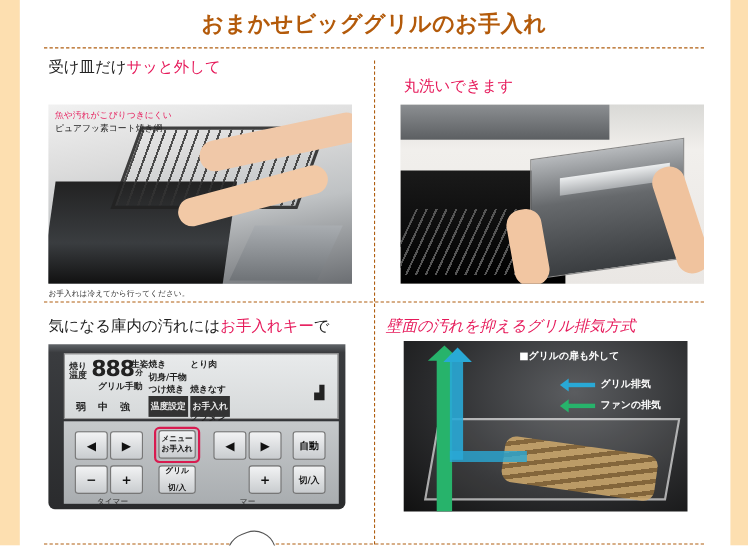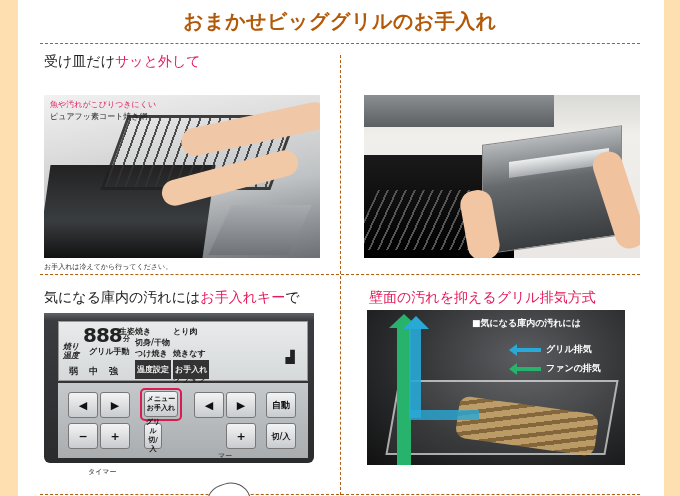--- a/index.html
+++ b/index.html
@@ -88,39 +88,40 @@
     <div class="arm2"></div>
     <span class="callout1">魚や汚れがこびりつきにくい</span>
     <span class="callout2">ピュアフッ素コート焼き網</span>
   </div>
   <div class="note" style="left:44px; top:262px;">お手入れは冷えてから行ってください。</div>
 </section>
 
 <section>
   <div class="cell-head" style="left:367px; top:52px;">
     <br>
+    <span class="pink">丸洗いできます</span>
   </div>
   <div class="photo p2">
     <div class="cooktop"></div>
     <div class="cavity"></div>
     <div class="rackgrid"></div>
     <div class="door"></div>
     <div class="doorhandle"></div>
     <div class="hand1"></div>
     <div class="hand2"></div>
   </div>
 </section>
 
 <section>
   <div class="cell-head" style="left:44px; top:288px;">
     <span>気になる庫内の汚れには</span><span class="pink">お手入れキー</span><span>で</span>
   </div>
   <div class="panel">
     <div class="lcd">
-      <span class="lcdtext" style="left:4px; top:20px; font-size:8px; line-height:9px; white-space:pre;font-style:italic;">焼り
+      <span class="lcdtext" style="left:4px; top:6px; font-size:8px; line-height:9px; white-space:pre;">焼り
 温度</span>
       <span class="lcdtext big" style="left:24px; top:3px;">888</span>
       <span class="lcdtext" style="left:64px; top:12px; font-size:7px;">分</span>
       <span class="lcdtext" style="left:30px; top:24px; font-size:8px;">グリル手動</span>
       <span class="lcdtext" style="left:10px; top:44px;">弱</span>
       <span class="lcdtext" style="left:30px; top:44px;">中</span>
       <span class="lcdtext" style="left:50px; top:44px;">強</span>
       <span class="lcdtext" style="left:60px; top:4px; font-size:8px;">生姿焼き</span>
       <span class="lcdtext" style="left:76px; top:15px; font-size:8px;">切身/干物</span>
       <span class="lcdtext" style="left:76px; top:26px; font-size:8px;">つけ焼き</span>
@@ -137,44 +138,44 @@
       <div class="menu-hl" style="left:82px; top:5px; width:42px; height:33px;"></div>
       <div class="pbtn" style="left:86px; top:8px; width:34px; flex-direction:column;">
         <span class="small">メニュー</span>
         <span class="small">お手入れ</span>
       </div>
       <div class="pbtn" style="left:136px; top:9px; width:30px;">◀</div>
       <div class="pbtn" style="left:168px; top:9px; width:30px;">▶</div>
       <div class="pbtn" style="left:208px; top:9px; width:30px; font-size:9px;">自動</div>
       <div class="pbtn" style="left:10px; top:40px; width:30px;">−</div>
       <div class="pbtn" style="left:42px; top:40px; width:30px;">+</div>
-      <div class="pbtn" style="left:86px; top:40px; width:18px; flex-direction:column;">
+      <div class="pbtn" style="left:86px; top:40px; width:34px; flex-direction:column;justify-content:space-between;">
         <span class="small">グリル</span>
         <span class="small">切/入</span>
       </div>
       <div class="pbtn" style="left:168px; top:40px; width:30px;">+</div>
       <div class="pbtn" style="left:208px; top:40px; width:30px; font-size:8px;">切/入</div>
-      <span class="timer-lbl" style="left:30px; top:84px;text-align:right;">タイマー</span>
+      <span class="timer-lbl" style="left:30px; top:68px;text-align:right;">タイマー</span>
       <span class="timer-lbl" style="left:160px; top:68px;">マー</span>
       <div class="finger"></div>
     </div>
   </div>
 </section>
 
 <section>
-  <div class="cell-head pink" style="left:369px; top:288px;">壁面の汚れを抑えるグリル排気方式</div>
+  <div class="cell-head pink" style="left:351px; top:288px;font-style:italic;">壁面の汚れを抑えるグリル排気方式</div>
   <div class="photo p4">
     <div class="box"></div>
     <div class="fish"></div>
     <div class="arrow-green-up"></div>
     <div class="arrow-green-head"></div>
     <div class="arrow-blue-h"></div>
     <div class="arrow-blue-up"></div>
     <div class="arrow-blue-head"></div>
-    <div class="legend-title">■気になる庫内の汚れには</div>
+    <div class="legend-title">■グリルの扉も外して</div>
     <div class="leg" style="top:33px;">
       <span class="ar" style="background:#29A9D6; color:#29A9D6;"></span>
       <span>グリル排気</span>
     </div>
     <div class="leg" style="top:52px;">
       <span class="ar" style="background:#27B36B; color:#27B36B;"></span>
       <span>ファンの排気</span>
     </div>
   </div>
 </section>

